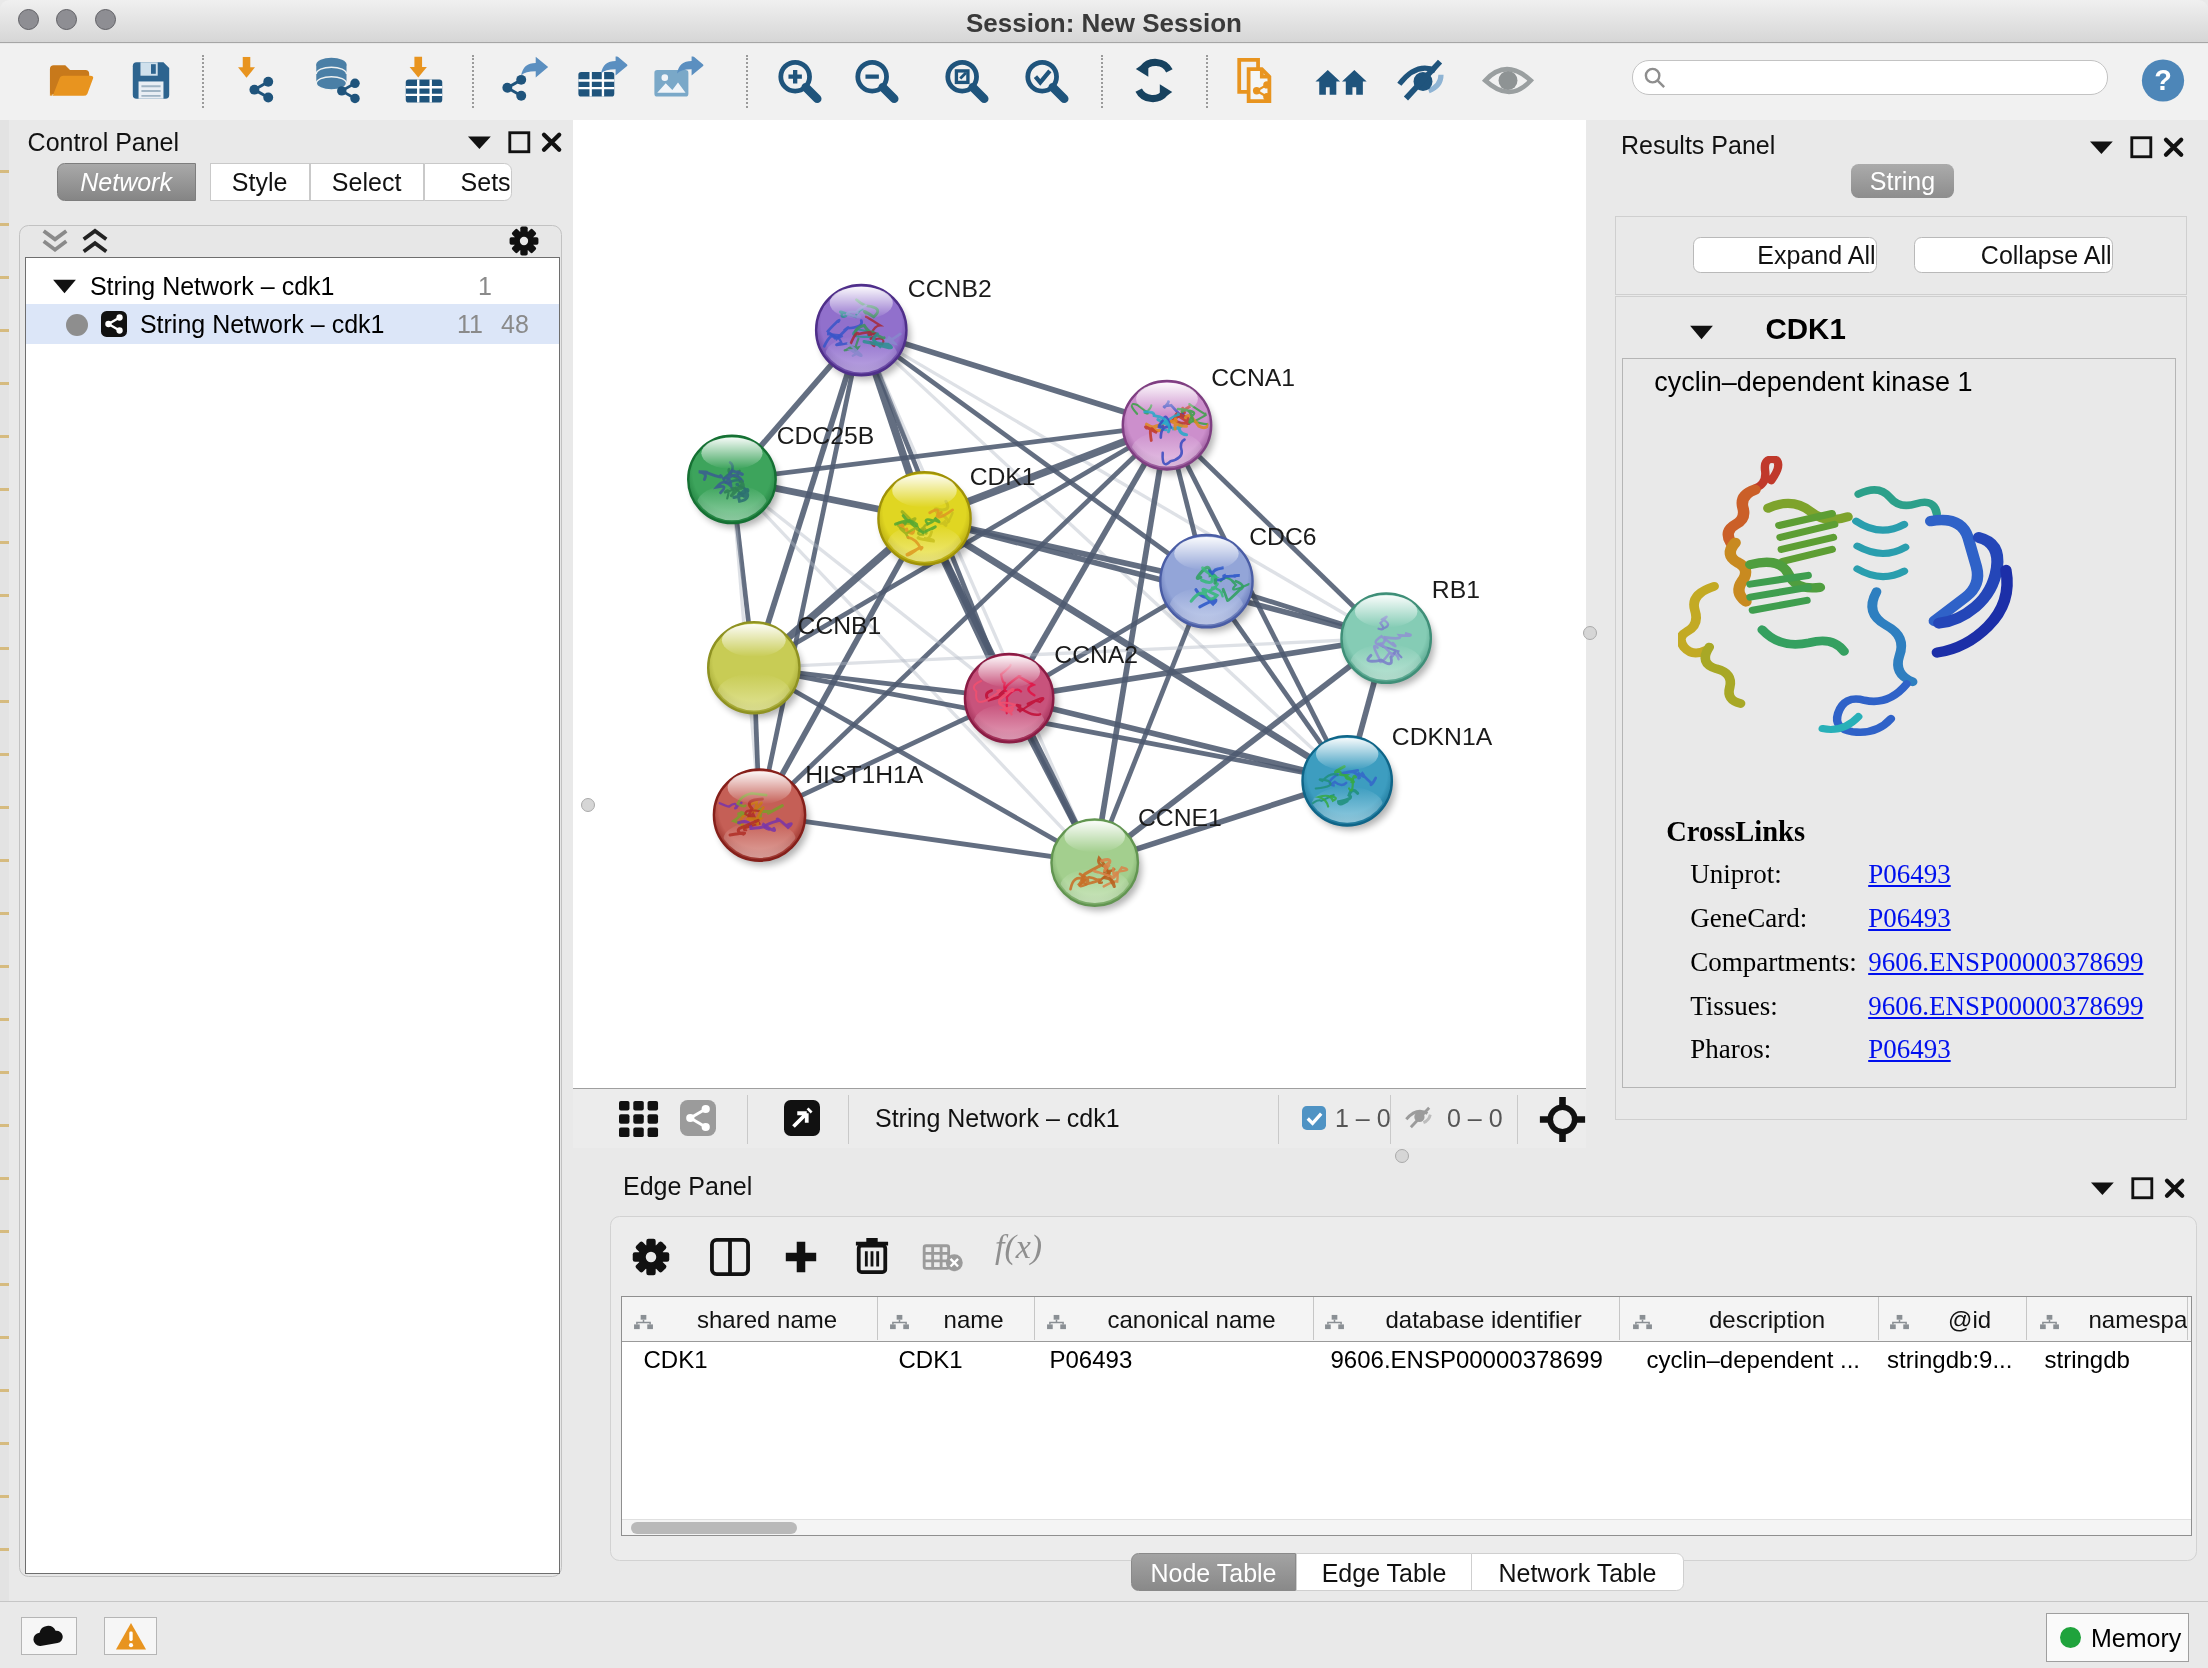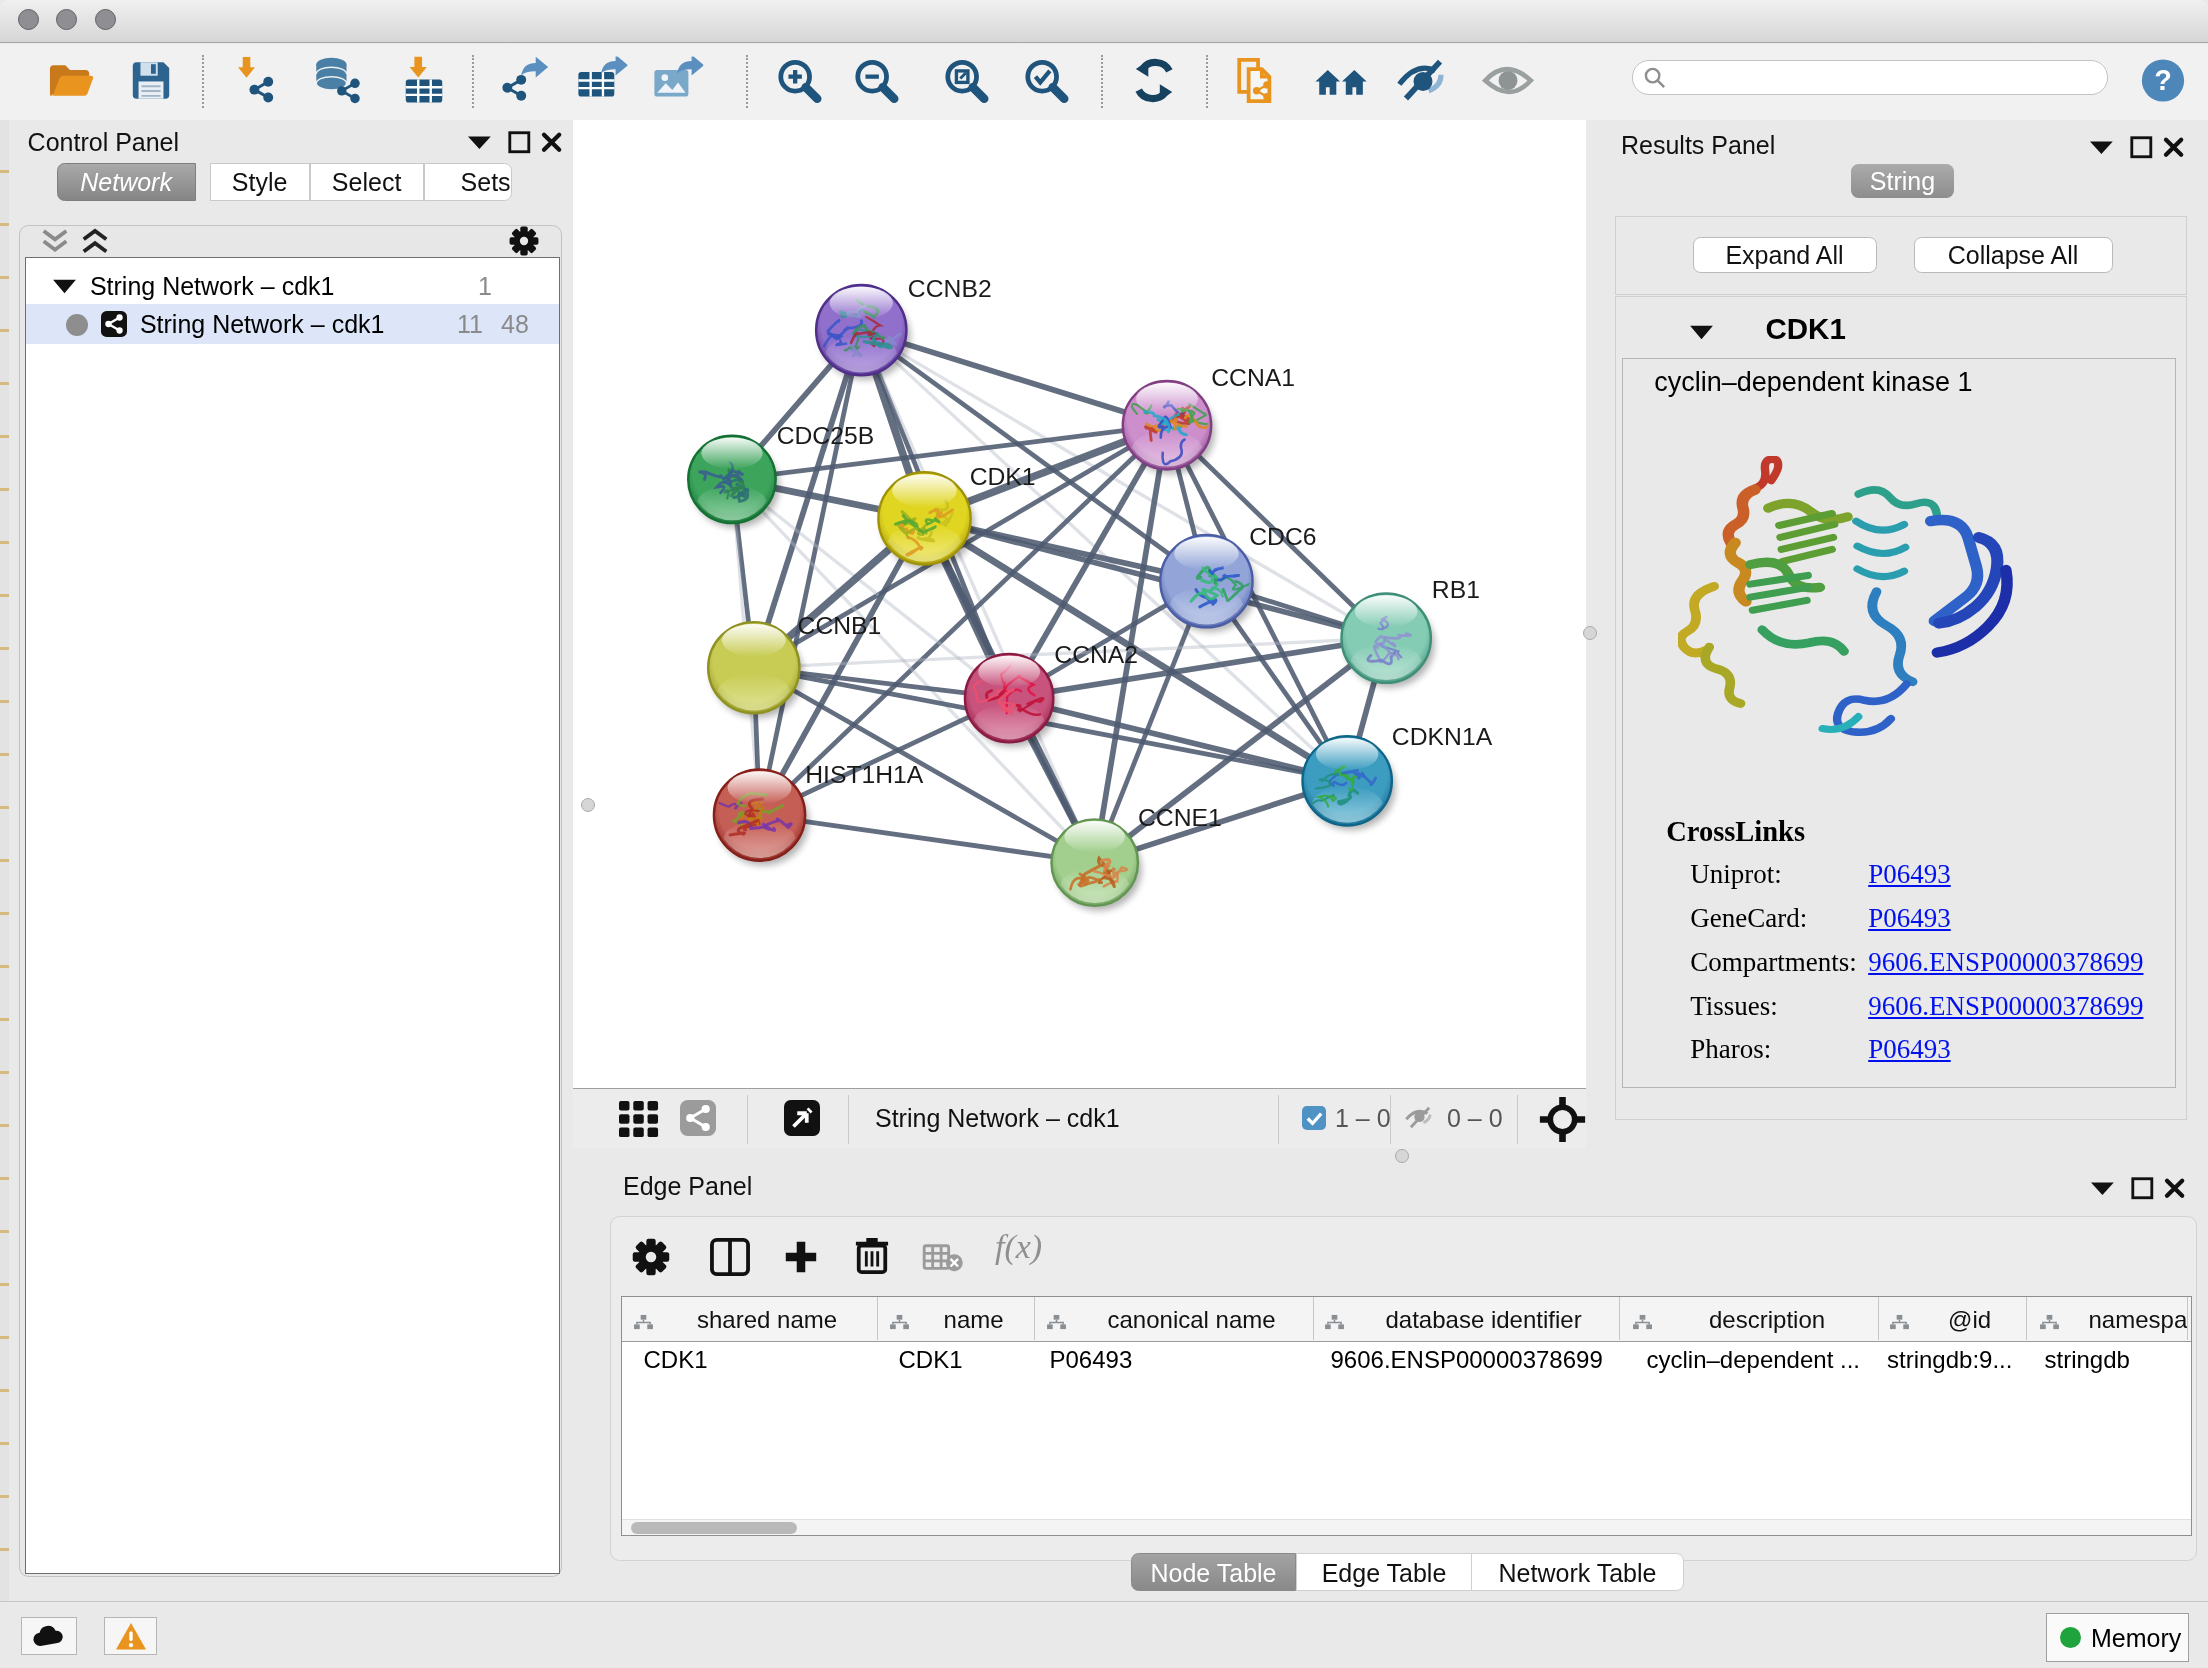--- a/index.html
+++ b/index.html
@@ -26,31 +26,32 @@
 .ctrlbox { position:absolute; left:10.5px; top:105px; width:543px; height:1352px;
   background:#e7e7e7; border:1px solid #c2c2c2; border-radius:9.5px; }
 .listbox { position:absolute; left:4.8px; top:31px; width:535px; height:1317px;
   background:#fff; border:1.9px solid #6e6e6e; }
 .netstatus { position:absolute; left:573px; top:1088px; width:1013px; height:60px;
   background:#ececec; border-top:1.9px solid #9f9f9f; }
 .nsep { position:absolute; top:5.7px; height:49px; width:0; border-left:1.9px solid #c9c9c9; }
 .respanel { position:absolute; left:1586px; top:120px; width:623px; height:1029px; background:#e9e9e9; }
 .tablepanel { position:absolute; left:572px; top:1149px; width:1637px; height:452px; background:#e9e9e9; }
 .btn { position:absolute; background:#fff; border:1px solid #b9b9b9; border-radius:7.6px;
-  font-size:25px; color:#111; text-align:center; }
+  font-size:25px; color:#111; text-align:right; }
 .serif { font-family:"Liberation Serif",serif; }
 a.xl { color:#0010ee; text-decoration:underline; font-family:"Liberation Serif",serif; }
 .handle { position:absolute; width:14.3px; height:14.3px; border-radius:50%;
   background:#d6d6d6; border:1px solid #aaa; }
 </style></head>
 <body>
 <div class="titlebar">
  <div class="tl" style="left:18px"></div>
  <div class="tl" style="left:56px"></div>
  <div class="tl" style="left:95px"></div>
+ <div class="title">Session: New Session</div>
 </div>
 <div class="toolbar">
 <div class="tbi" style="left:71px"><svg width="48" height="46" viewBox="0 0 50 48">
         <path d="M 3 40 L 3 12 q 0 -4 4 -4 l 12 0 l 5 5 l 16 0 q 4 0 4 4 l 0 5" fill="#c8791b"></path>
 <path d="M 6 40 L 13 22 q 1 -3 4 -3 l 28 0 q 4 0 3 3 l -6 16 q -1 2 -4 2 l -32 0 q -3 0 -3 -3" fill="#e8941f"></path>
       </svg></div>
 <div class="tbi" style="left:151px"><svg width="46" height="46" viewBox="0 0 48 48">
         <path d="M 5 9 q 0 -4 4 -4 l 28 0 l 6 6 l 0 28 q 0 4 -4 4 l -30 0 q -4 0 -4 -4 z" fill="#2d648f"></path>
 <rect x="13" y="5" width="18" height="14" fill="#cfe0ec"></rect>
         <rect x="24" y="7" width="5" height="10" fill="#2d648f"></rect>

